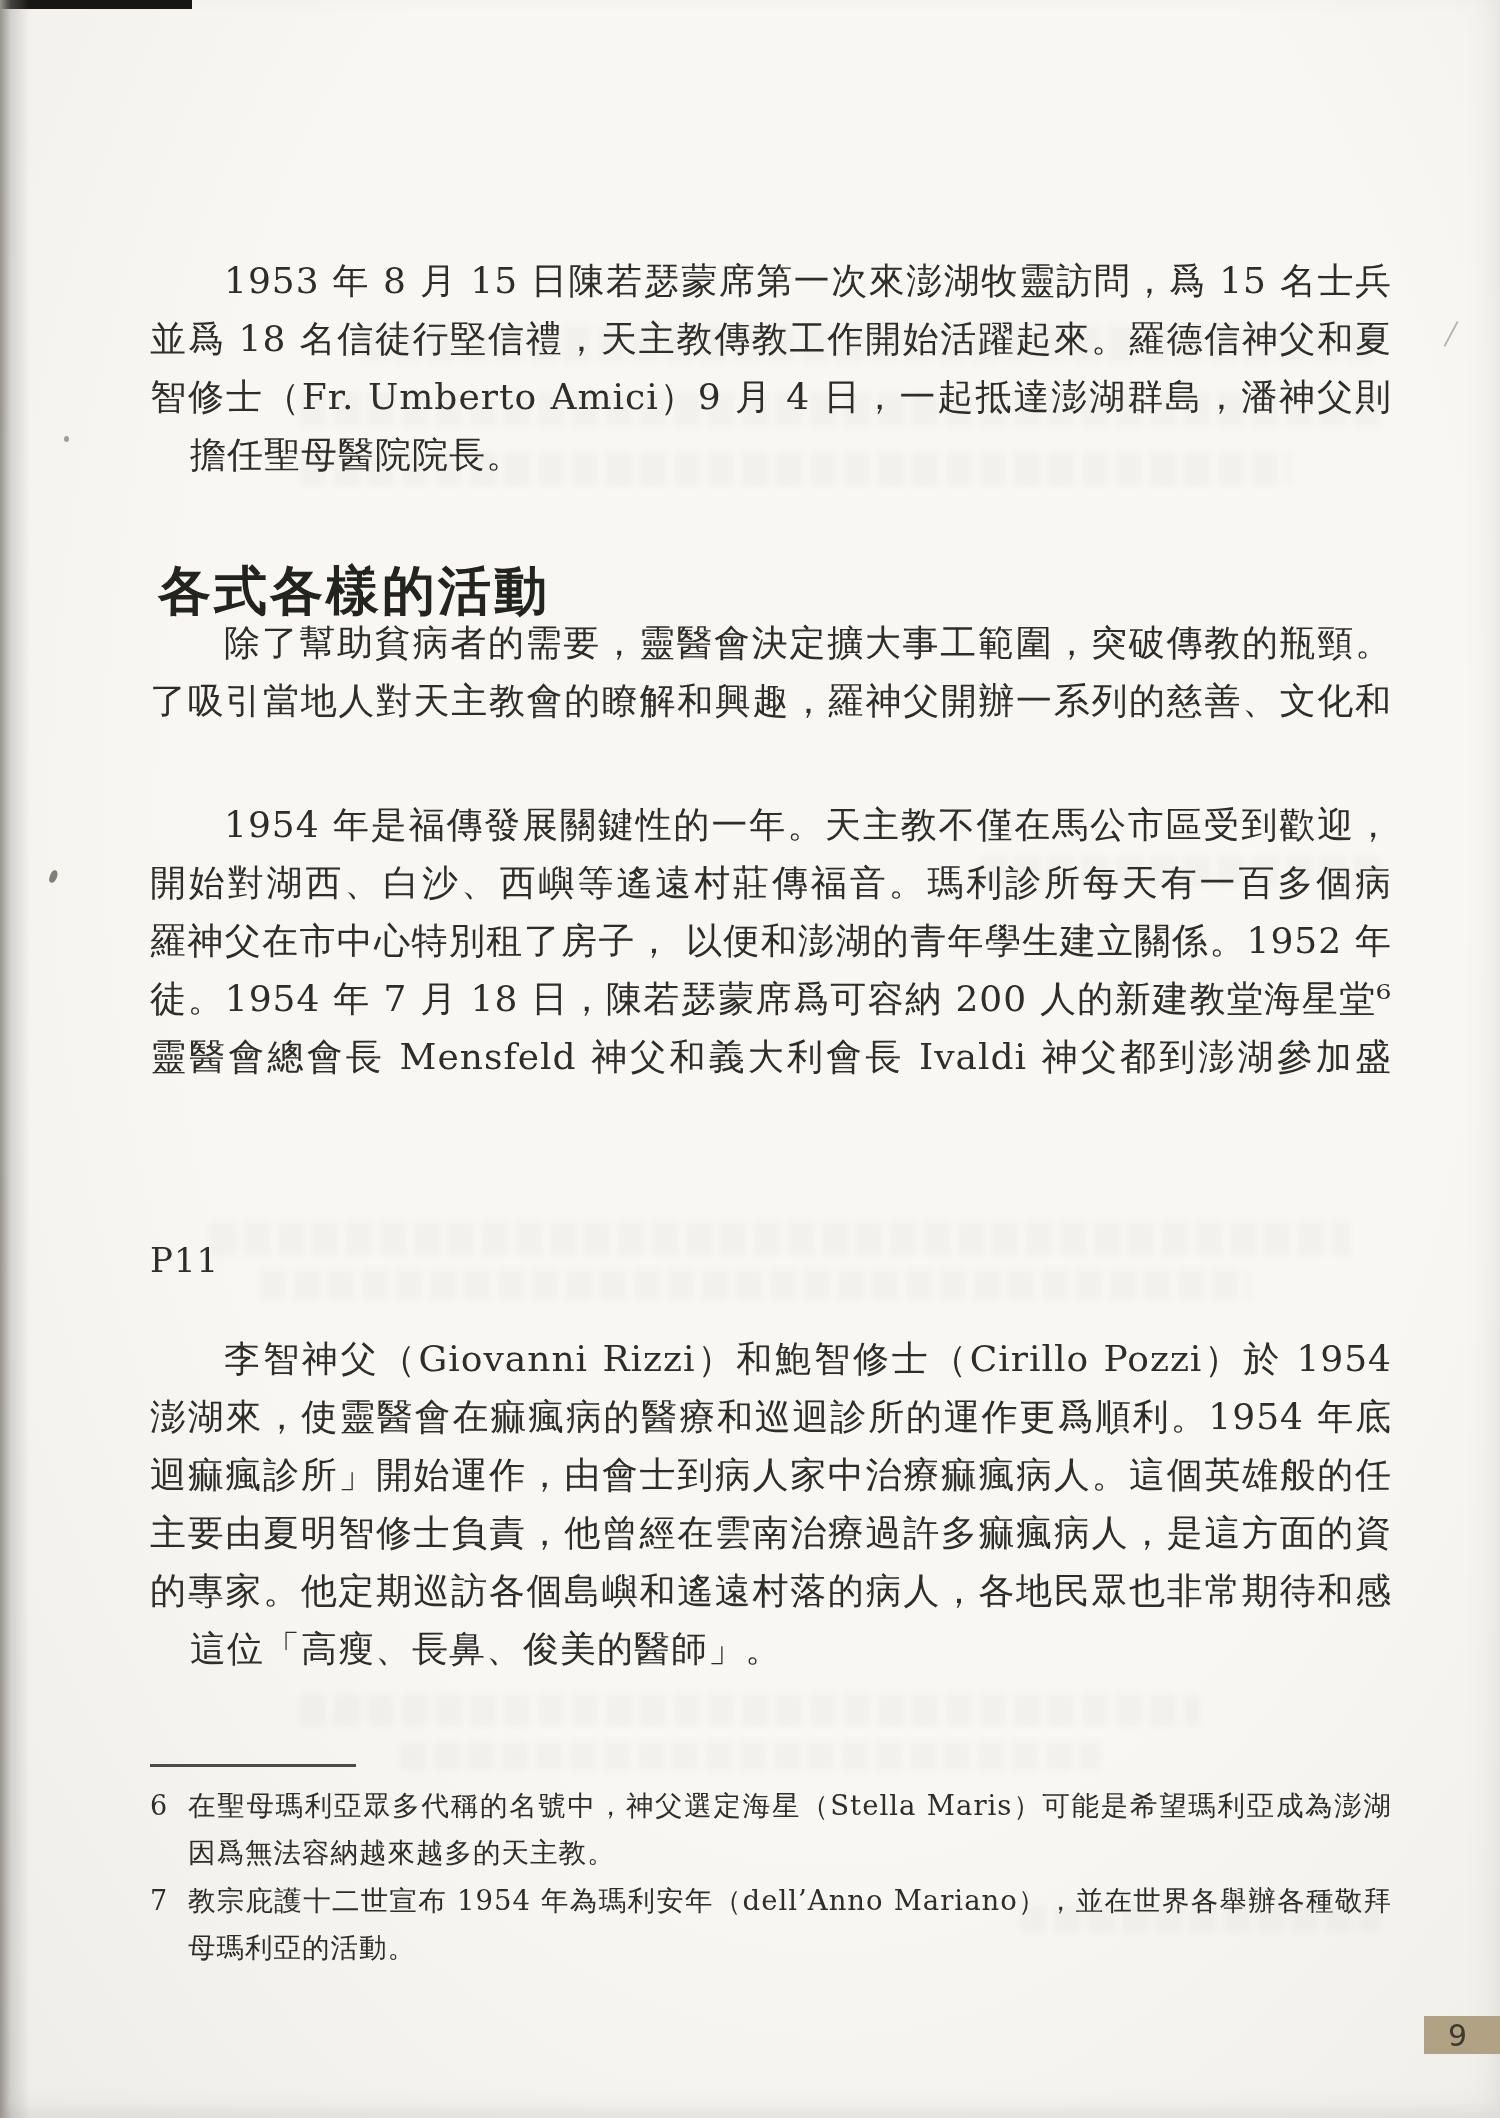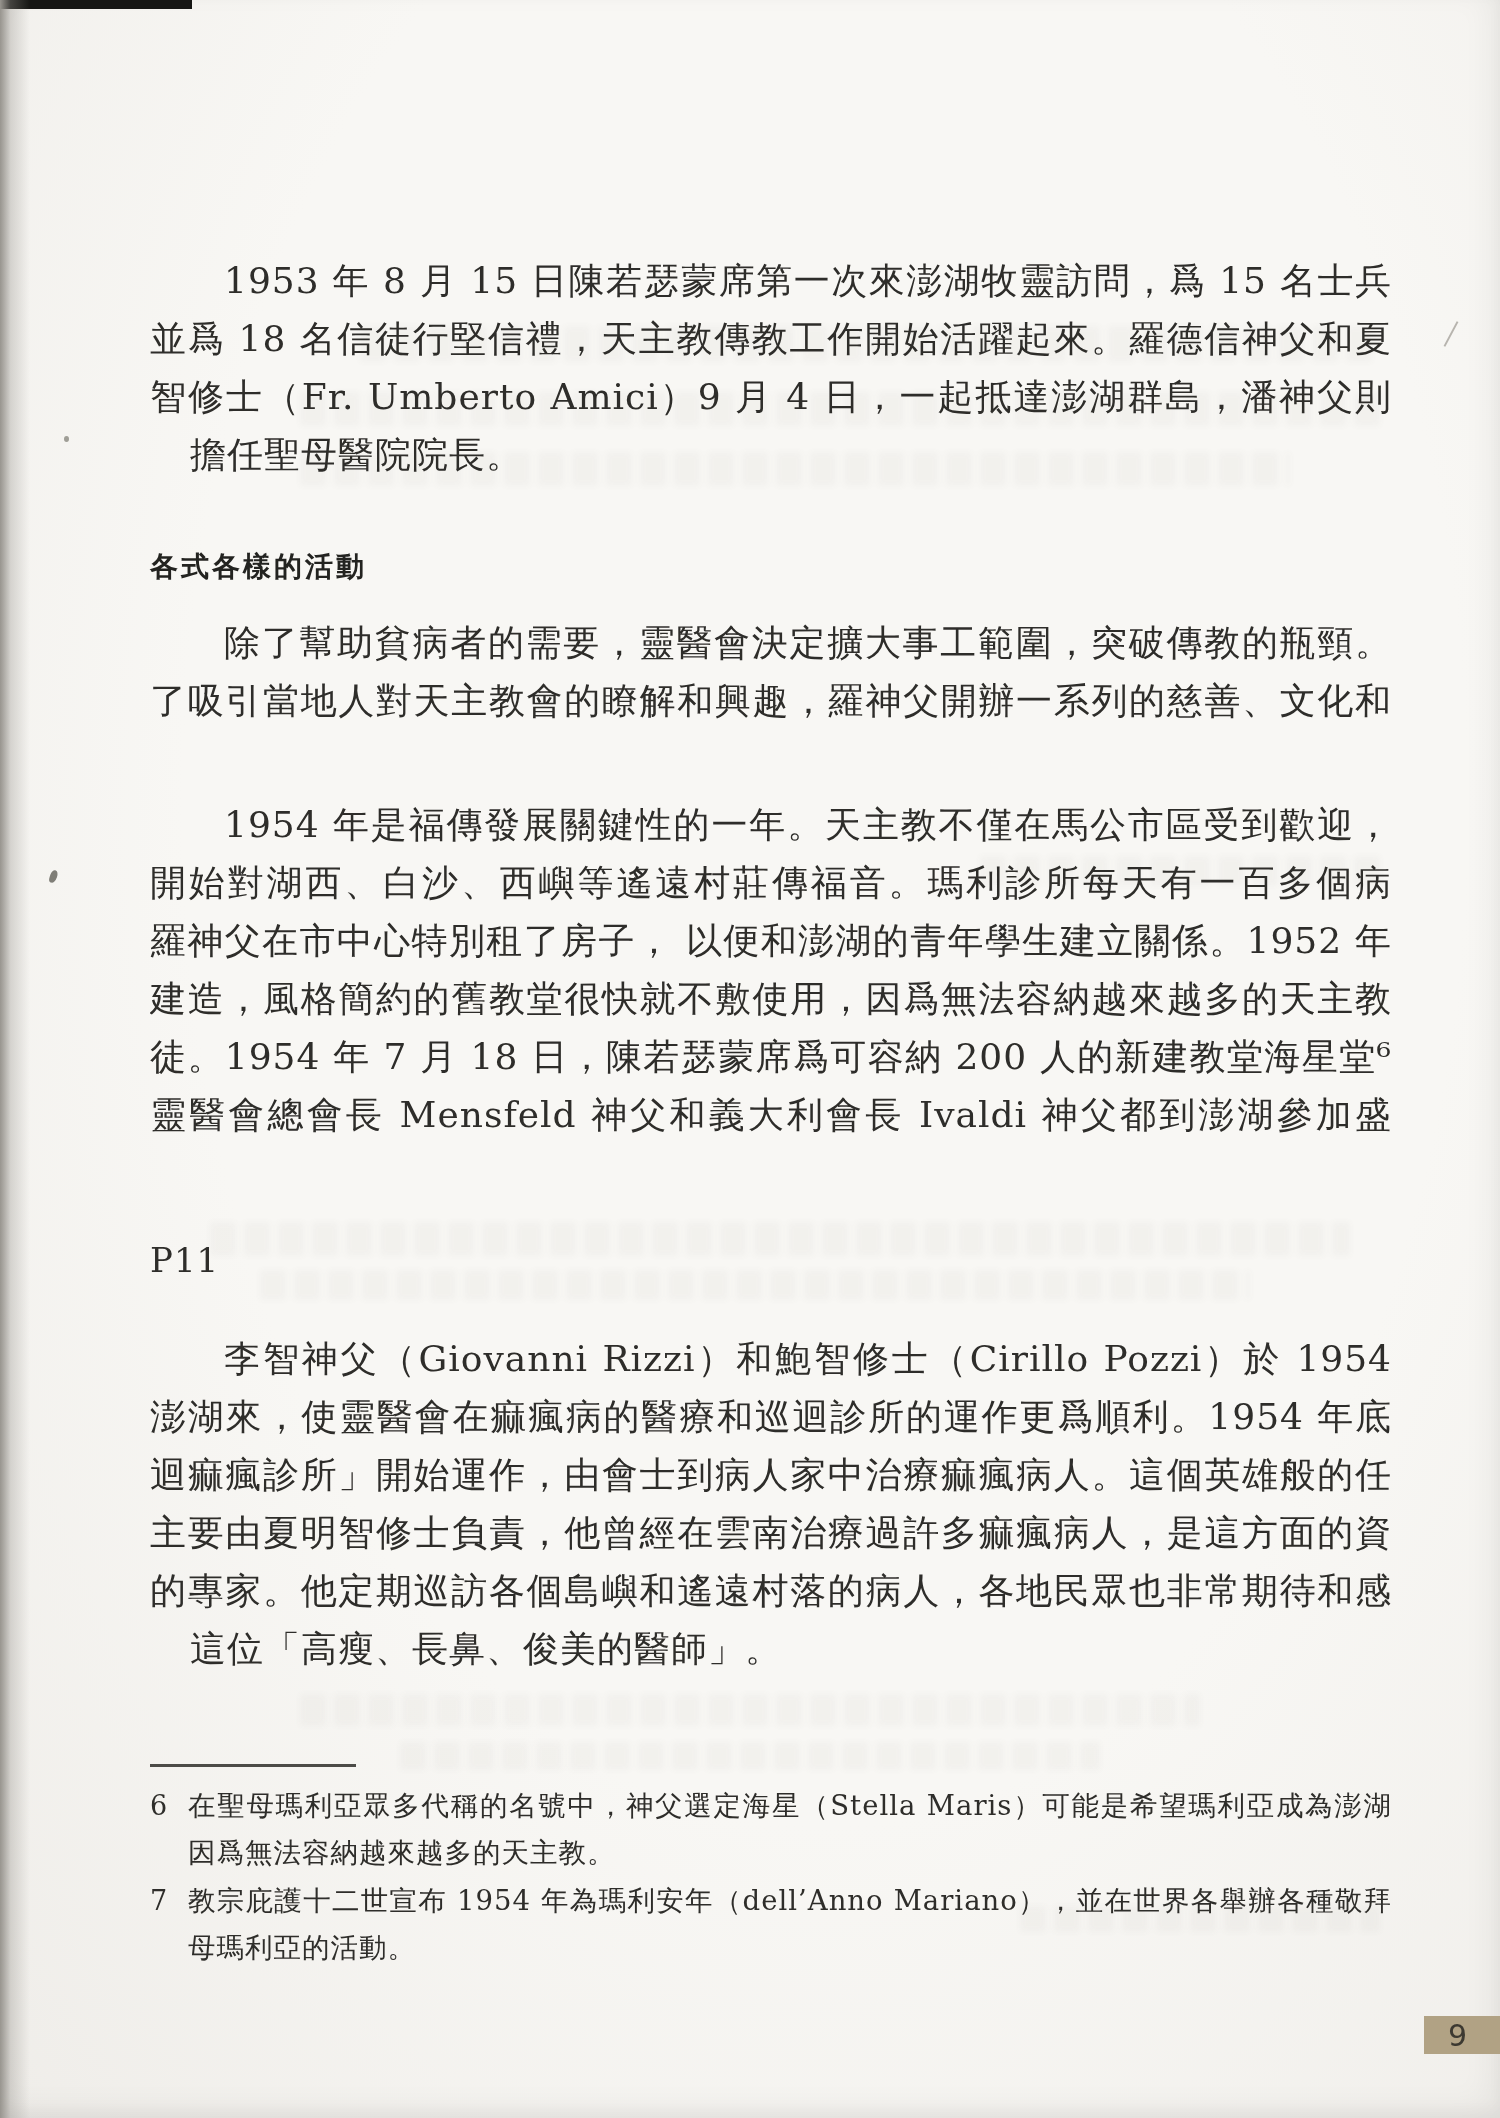--- a/index.html
+++ b/index.html
@@ -39,24 +39,24 @@
     word-break: break-all;
     white-space: normal;
     overflow: hidden;
   }
   .para .line.last { text-align-last: left; margin-left: 40px; }
   .para .line.indent { text-indent: 74px; }
   .p1 { top: 252px; }
   .heading {
     position: absolute;
     top: 548px; left: 150px;
-    margin: 0;
+    margin: 8px;
     font-family: Liberation Mono, monospace;
     font-weight: 700;
-    font-size: 28px;
+    font-size: 53px;
     letter-spacing: 3px;
     color: #232320;
   }
   .p2 { top: 614px; }
   .p3 { top: 796px; }
   .p11-label {
     position: absolute;
     top: 1240px; left: 150px;
     font-size: 34px;
     letter-spacing: 1px;
@@ -163,21 +163,20 @@
 
   <div class="para p2">
       <div class="line indent">除了幫助貧病者的需要，靈醫會決定擴大事工範圍，突破傳教的瓶頸。爲</div>
       <div class="line">了吸引當地人對天主教會的瞭解和興趣，羅神父開辦一系列的慈善、文化和娛</div>
     </div>
 
   <div class="para p3">
       <div class="line indent">1954 年是福傳發展關鍵性的一年。天主教不僅在馬公市區受到歡迎，也</div>
       <div class="line">開始對湖西、白沙、西嶼等遙遠村莊傳福音。瑪利診所每天有一百多個病人，</div>
       <div class="line">羅神父在市中心特別租了房子， 以便和澎湖的青年學生建立關係。1952 年所</div>
-      <div class="line">建造，風格簡約的舊教堂很快就不敷使用，因爲無法容納越來越多的天主教</div>
       <div class="line">徒。1954 年 7 月 18 日，陳若瑟蒙席爲可容納 200 人的新建教堂海星堂⁶ 祝聖，</div>
       <div class="line">靈醫會總會長 Mensfeld 神父和義大利會長 Ivaldi 神父都到澎湖參加盛會。瑪</div>
     </div>
 
   <div class="p11-label">P11</div>
 
   <div class="para p4">
       <div class="line indent">李智神父（Giovanni Rizzi）和鮑智修士（Cirillo Pozzi）於 1954 年 3 月到</div>
       <div class="line">澎湖來，使靈醫會在痲瘋病的醫療和巡迴診所的運作更爲順利。1954 年底「巡</div>
       <div class="line">迴痲瘋診所」開始運作，由會士到病人家中治療痲瘋病人。這個英雄般的任務</div>

